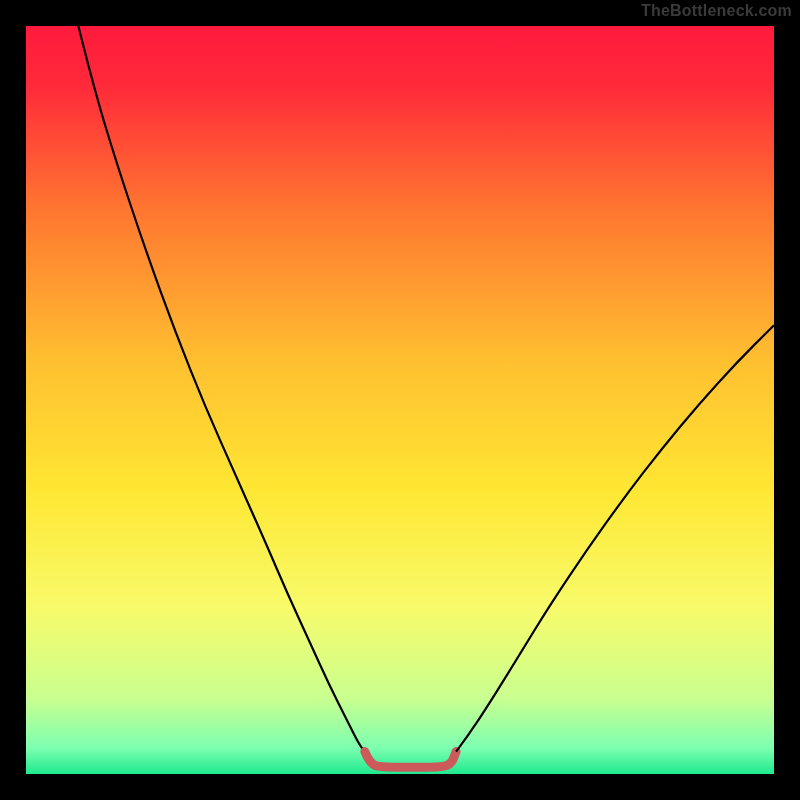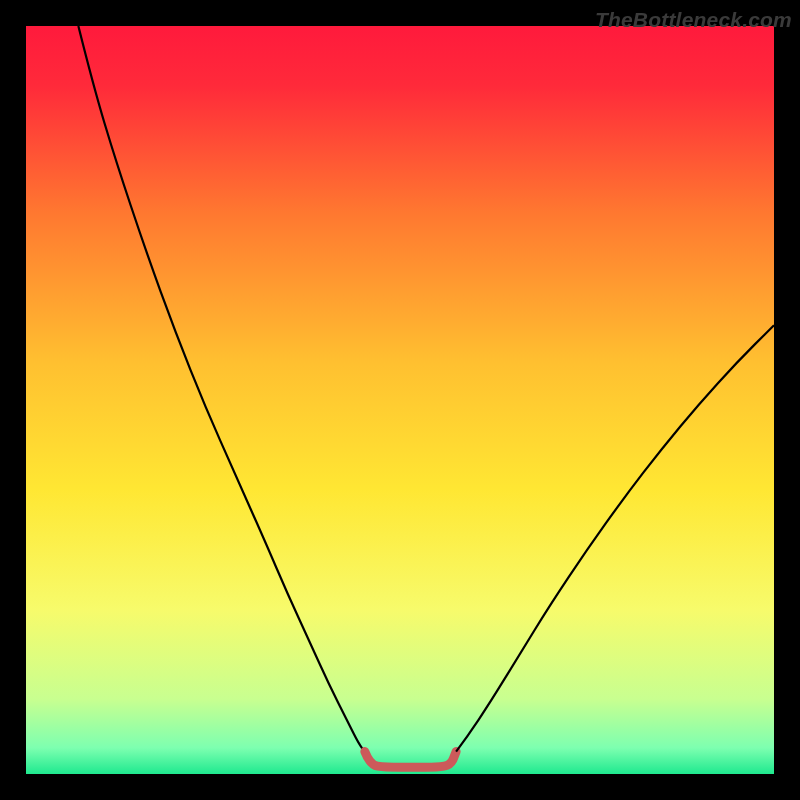--- a/index.html
+++ b/index.html
@@ -12,28 +12,27 @@
     font-family: Arial, Helvetica, sans-serif;
   }
   .outer {
     position: relative;
     width: 800px;
     height: 800px;
     background: #000;
   }
   .watermark {
     position: absolute;
-    top: 8px;
+    top: 2px;
     right: 8px;
     color: #3a3a3a;
-    font-size: 21px;
+    font-size: 16px;
     font-weight: 600;
     letter-spacing: 0.2px;
     z-index: 10;
-    font-style: italic;
   }
   .plot {
     position: absolute;
     left: 26px;
     top: 26px;
     width: 748px;
     height: 748px;
     overflow: hidden;
   }
   .gradient {

